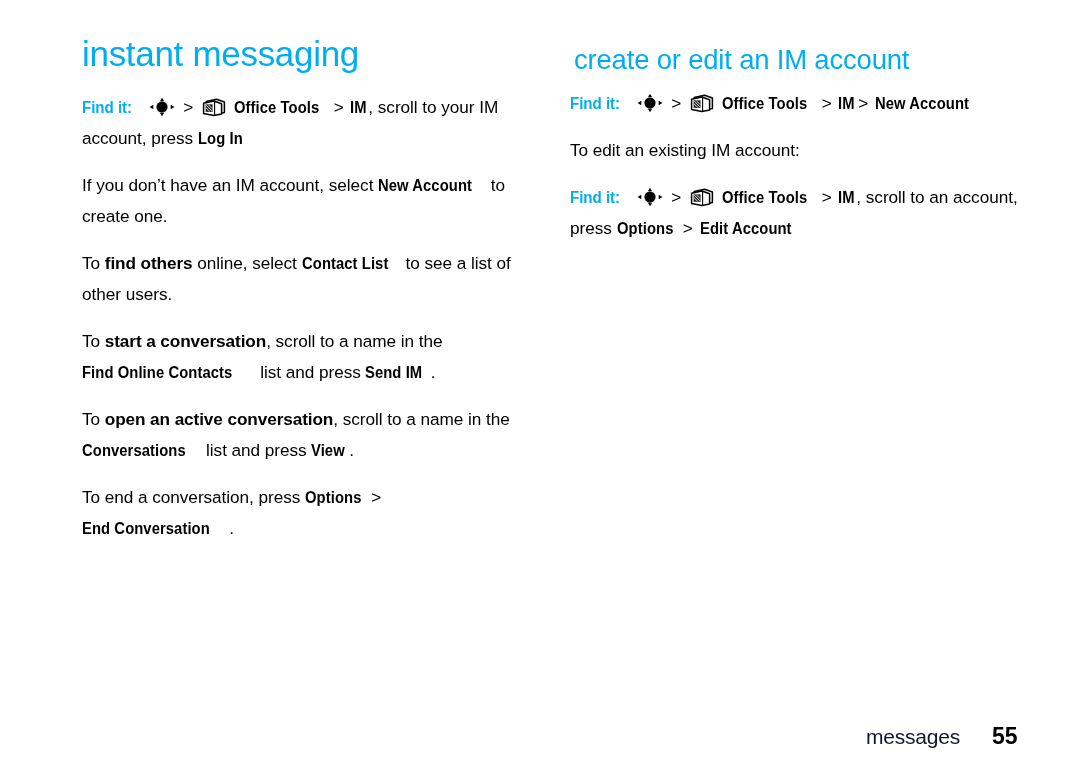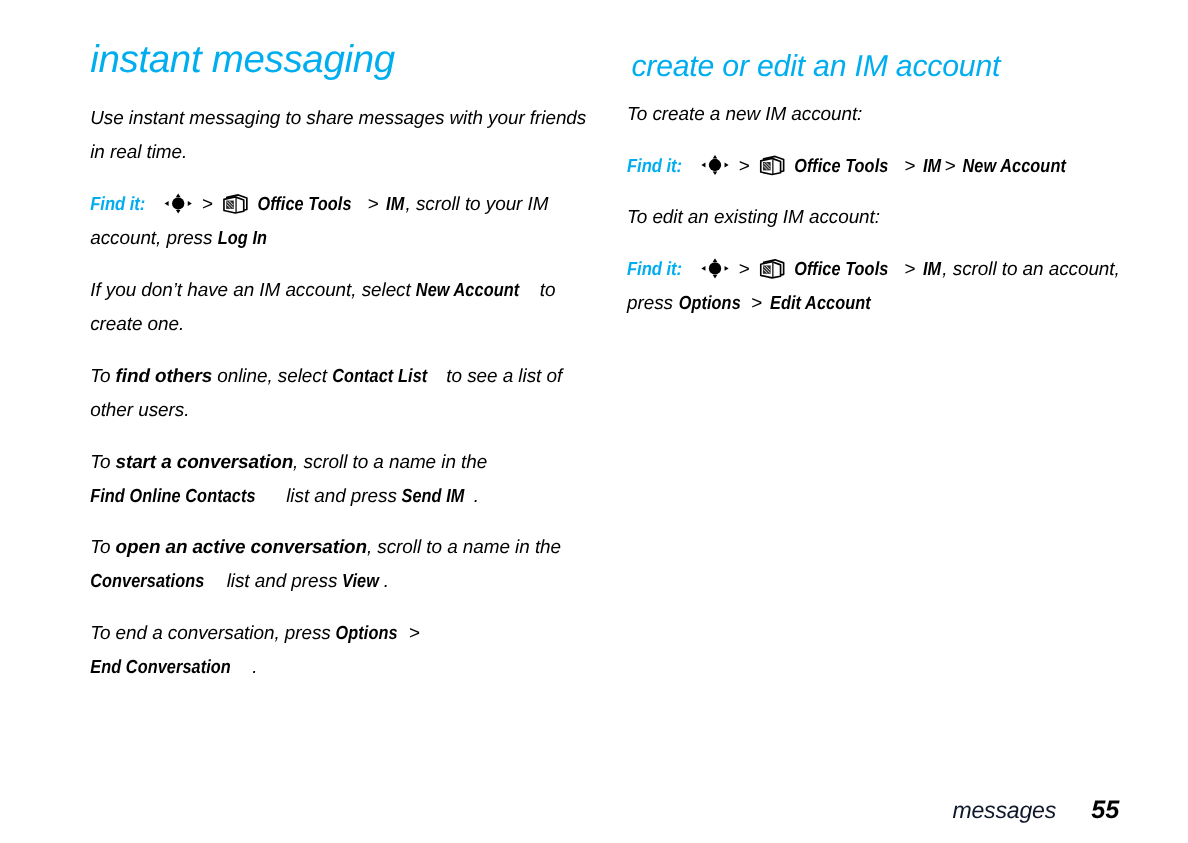--- a/index.html
+++ b/index.html
@@ -14,21 +14,20 @@
     position: relative;
     overflow: hidden;
     font-family: "Liberation Sans", sans-serif;
     color: #000000;
     -webkit-font-smoothing: antialiased;
   }
 
   .page {
     position: absolute;
     inset: 0;
-    font-style: italic;
   }
 
   
   .col {
     position: absolute;
     top: 0;
   }
   .col-left  { left: 82px;  width: 452px; }
   .col-right { left: 570px; width: 452px; }
 
@@ -152,21 +151,20 @@
 </style>
 </head>
 <body>
 
 <div class="page">
 
   <div class="col col-left">
     <h1 class="page-heading">instant messaging</h1>
 
     <div class="body-block" style="top: 92px;">
-        <p class="para"><span>Use instant messaging to share messages with your friends in real time.</span></p>
         <p class="para"><span class="find-it">Find it:</span> <span class="icon icon-nav"><svg viewBox="0 0 26 20" width="26" height="20">
               <circle cx="13" cy="10" r="5.6" fill="#000"></circle>
               <path d="M13 0.8 L15.1 4.2 L10.9 4.2 Z" fill="#000"></path>
               <path d="M13 19.2 L15.1 15.8 L10.9 15.8 Z" fill="#000"></path>
               <path d="M0.6 10 L4.3 7.8 L4.3 12.2 Z" fill="#000"></path>
               <path d="M25.4 10 L21.7 7.8 L21.7 12.2 Z" fill="#000"></path>
             </svg></span> <span class="gt">&gt;</span> <span class="icon icon-tools"><svg viewBox="0 0 24 20" width="24" height="20">
               <path d="M4.2 4.4 L14.6 2.2 L22.4 5.0 L22.4 15.4 L11.6 17.8 L4.2 15.0 Z" fill="#fff" stroke="#000" stroke-width="1.5" stroke-linejoin="round"></path>
               <path d="M1.6 6.2 L11.9 4.0 L19.6 6.8 L19.6 17.1 L11.9 18.6 L1.6 16.4 Z" fill="#fff" stroke="#000" stroke-width="1.5" stroke-linejoin="round"></path>
               <rect x="3.6" y="7.3" width="7.0" height="7.6" fill="#000" opacity="0.82"></rect>
@@ -178,21 +176,20 @@
         <p class="para"><span>To </span><b class="em">start a conversation</b><span>, scroll to a name in the </span><b class="ui">Find Online Contacts</b><span> list and press </span><b class="ui">Send IM</b><span>.</span></p>
         <p class="para"><span>To </span><b class="em">open an active conversation</b><span>, scroll to a name in the </span><b class="ui">Conversations</b><span> list and press </span><b class="ui">View</b><span>.</span></p>
         <p class="para"><span>To end a conversation, press </span><b class="ui">Options</b><span class="gt">&gt;</span> <b class="ui">End Conversation</b><span>.</span></p>
       </div>
   </div>
 
   <div class="col col-right">
     <h2 class="section-heading">create or edit an IM account</h2>
 
     <div class="body-block" style="top: 88px;">
-        <p class="para"><span>To create a new IM account:</span></p>
         <p class="para"><span class="find-it">Find it:</span> <span class="icon icon-nav"><svg viewBox="0 0 26 20" width="26" height="20">
               <circle cx="13" cy="10" r="5.6" fill="#000"></circle>
               <path d="M13 0.8 L15.1 4.2 L10.9 4.2 Z" fill="#000"></path>
               <path d="M13 19.2 L15.1 15.8 L10.9 15.8 Z" fill="#000"></path>
               <path d="M0.6 10 L4.3 7.8 L4.3 12.2 Z" fill="#000"></path>
               <path d="M25.4 10 L21.7 7.8 L21.7 12.2 Z" fill="#000"></path>
             </svg></span> <span class="gt">&gt;</span> <span class="icon icon-tools"><svg viewBox="0 0 24 20" width="24" height="20">
               <path d="M4.2 4.4 L14.6 2.2 L22.4 5.0 L22.4 15.4 L11.6 17.8 L4.2 15.0 Z" fill="#fff" stroke="#000" stroke-width="1.5" stroke-linejoin="round"></path>
               <path d="M1.6 6.2 L11.9 4.0 L19.6 6.8 L19.6 17.1 L11.9 18.6 L1.6 16.4 Z" fill="#fff" stroke="#000" stroke-width="1.5" stroke-linejoin="round"></path>
               <rect x="3.6" y="7.3" width="7.0" height="7.6" fill="#000" opacity="0.82"></rect>

